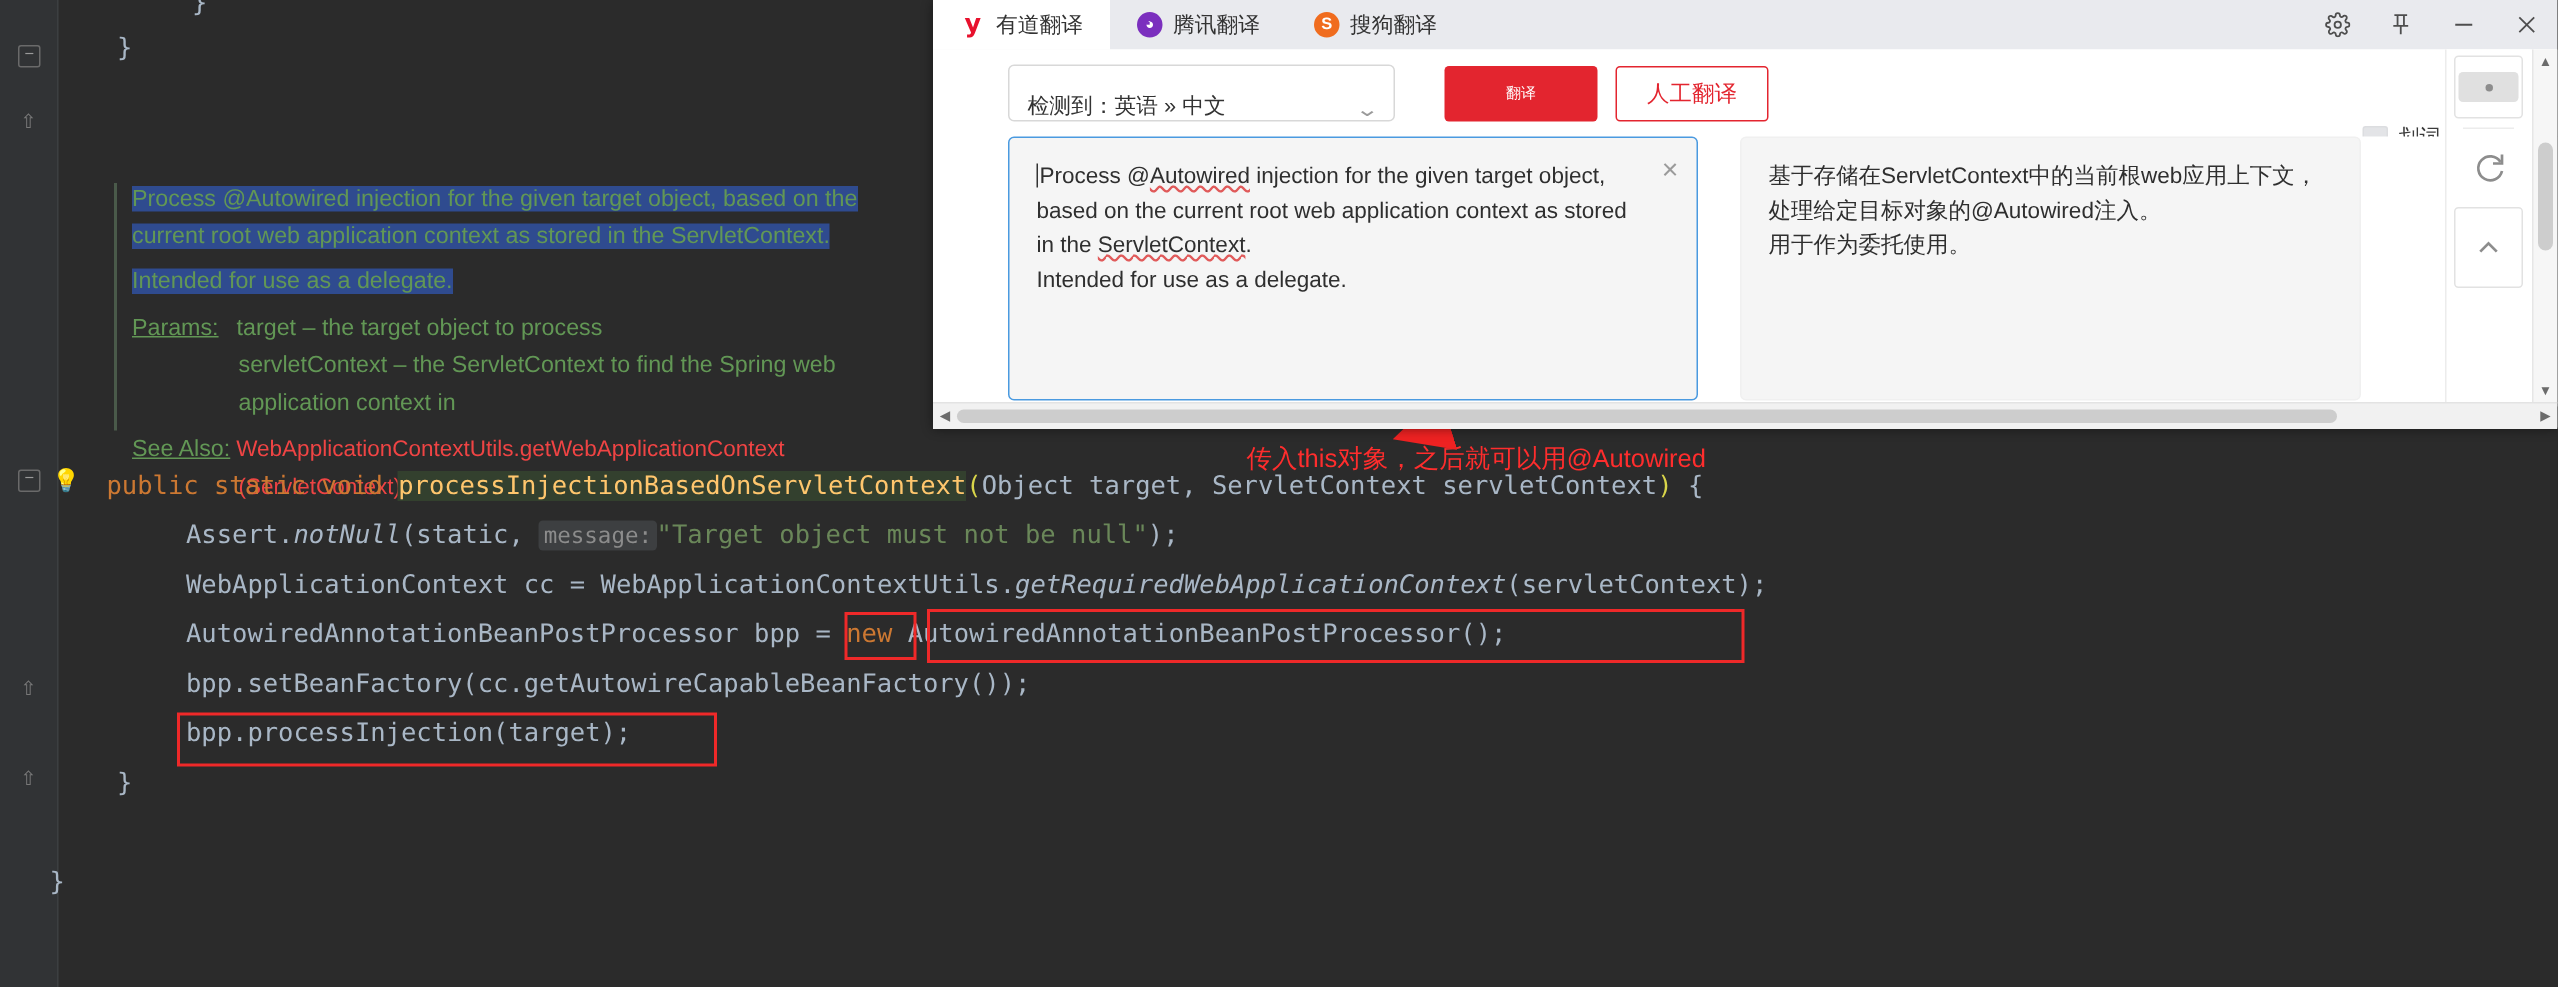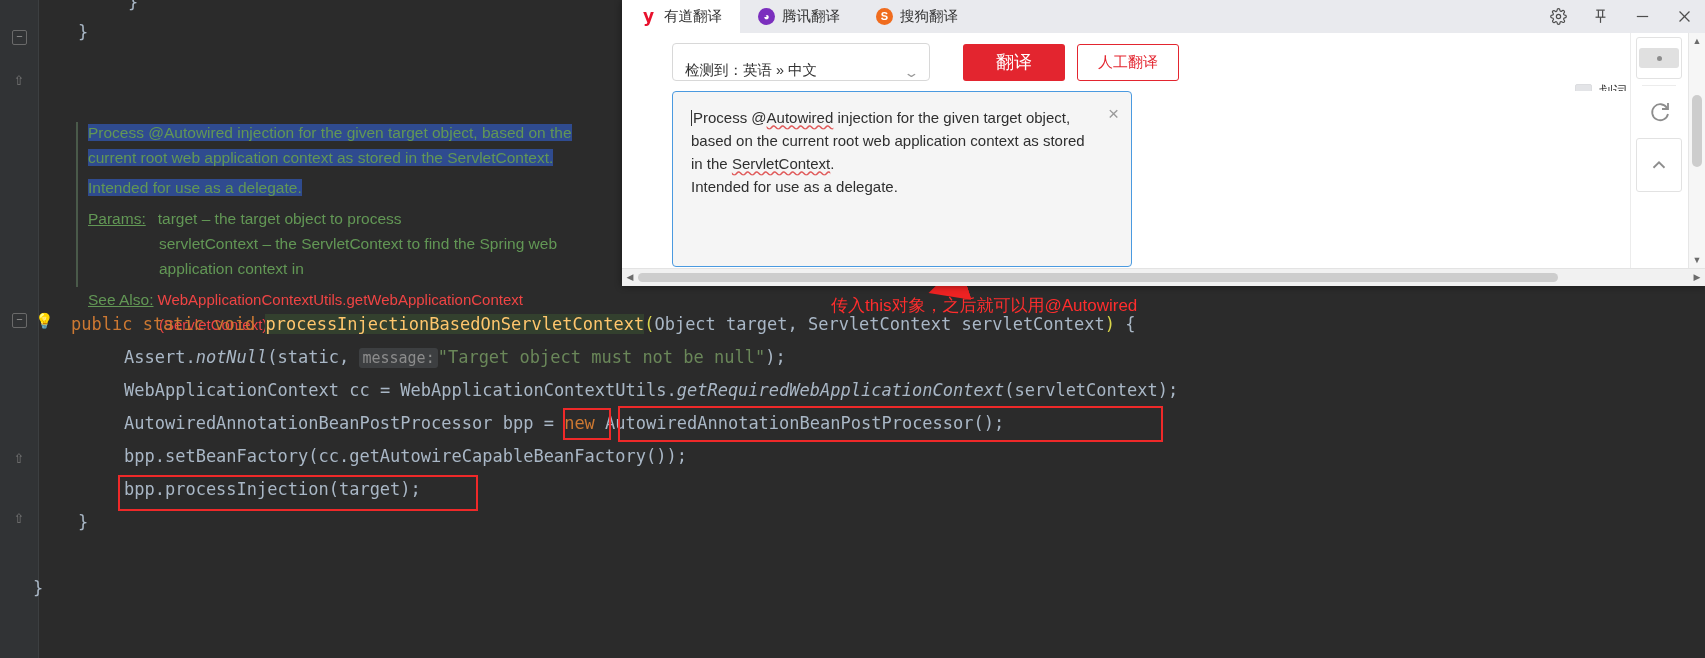--- a/index.html
+++ b/index.html
@@ -193,21 +193,21 @@
     font-size: 13px;
     transform: scaleX(1.5);
   }
   .btn-translate {
     margin-left: 33px;
     width: 102px; height: 37px;
     background: #e3252f;
     color: #fff;
     border: none;
     border-radius: 3px;
-    font-size: 18px;
+    font-size: 10px;
     font-family: "Liberation Sans", sans-serif;
     cursor: default;
   }
   .btn-human {
     margin-left: 12px;
     width: 102px; height: 37px;
     background: #fff;
     color: #e3252f;
     border: 1px solid #e3252f;
     border-radius: 3px;
@@ -482,20 +482,24 @@
       </div>
     </div>
 
     <div class="tw-body">
       <div class="panel panel-src">
         <div class="src-text"><span class="caret"></span>Process @<span class="squig">Autowired</span> injection for the given target object, based on the current root web application context as stored in the <span class="squig">ServletContext</span>.
 Intended for use as a delegate.</div>
         <div class="clear-x">×</div>
       </div>
 
+      <div class="panel panel-out">
+        <div class="out-text">基于存储在ServletContext中的当前根web应用上下文，处理给定目标对象的@Autowired注入。
+用于作为委托使用。</div>
+      </div>
     </div>
 
     <div class="rail">
       <div class="rail-btn boxed">
         <span class="rail-pill">
             <i></i>
           </span>
       </div>
       <div class="rail-sep"></div>
       <div class="rail-btn">

